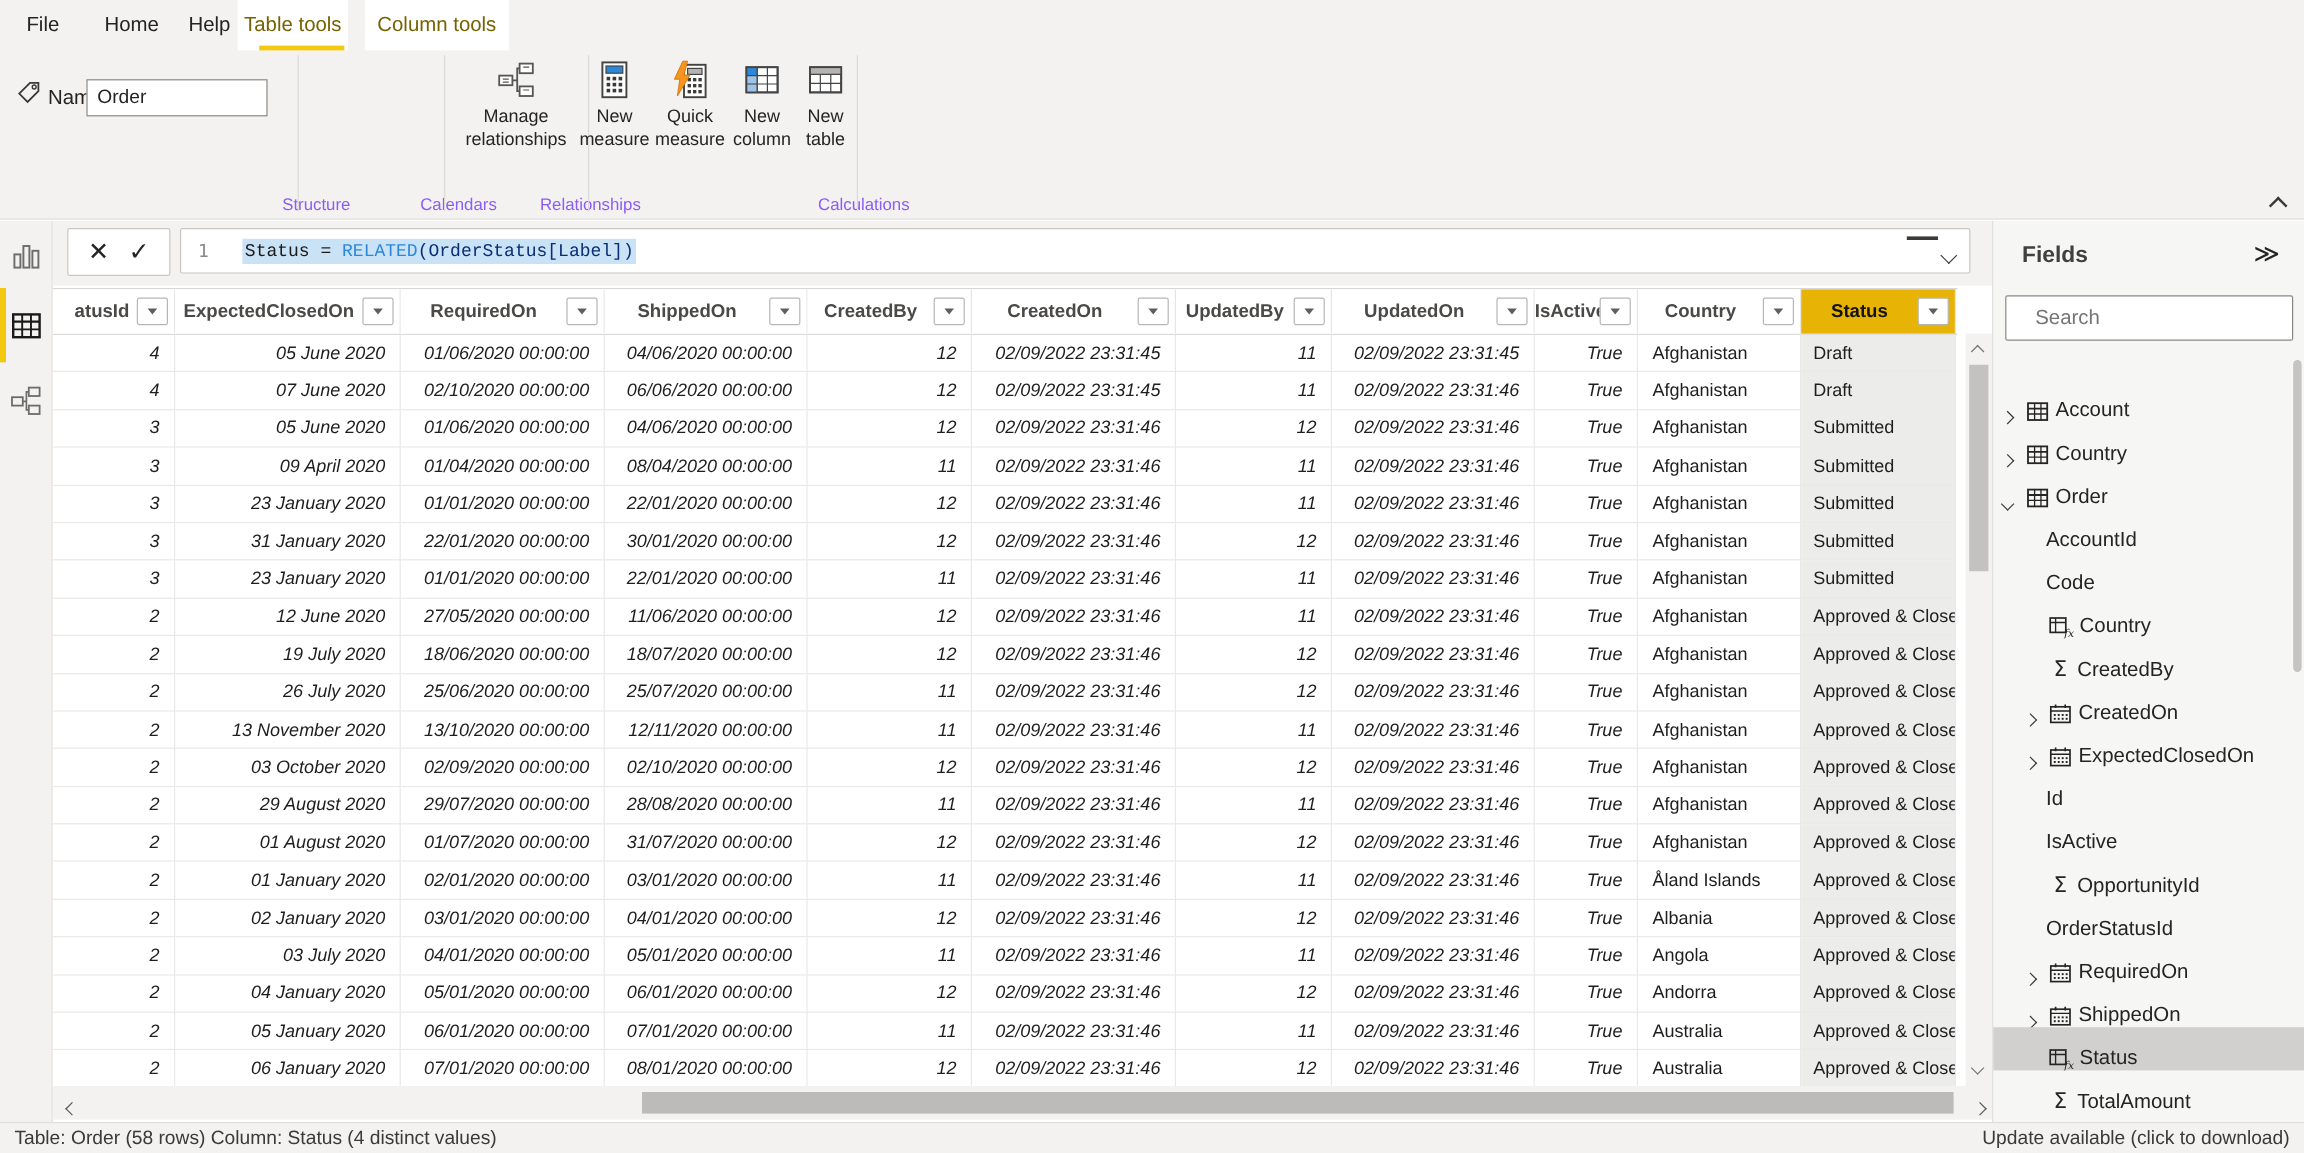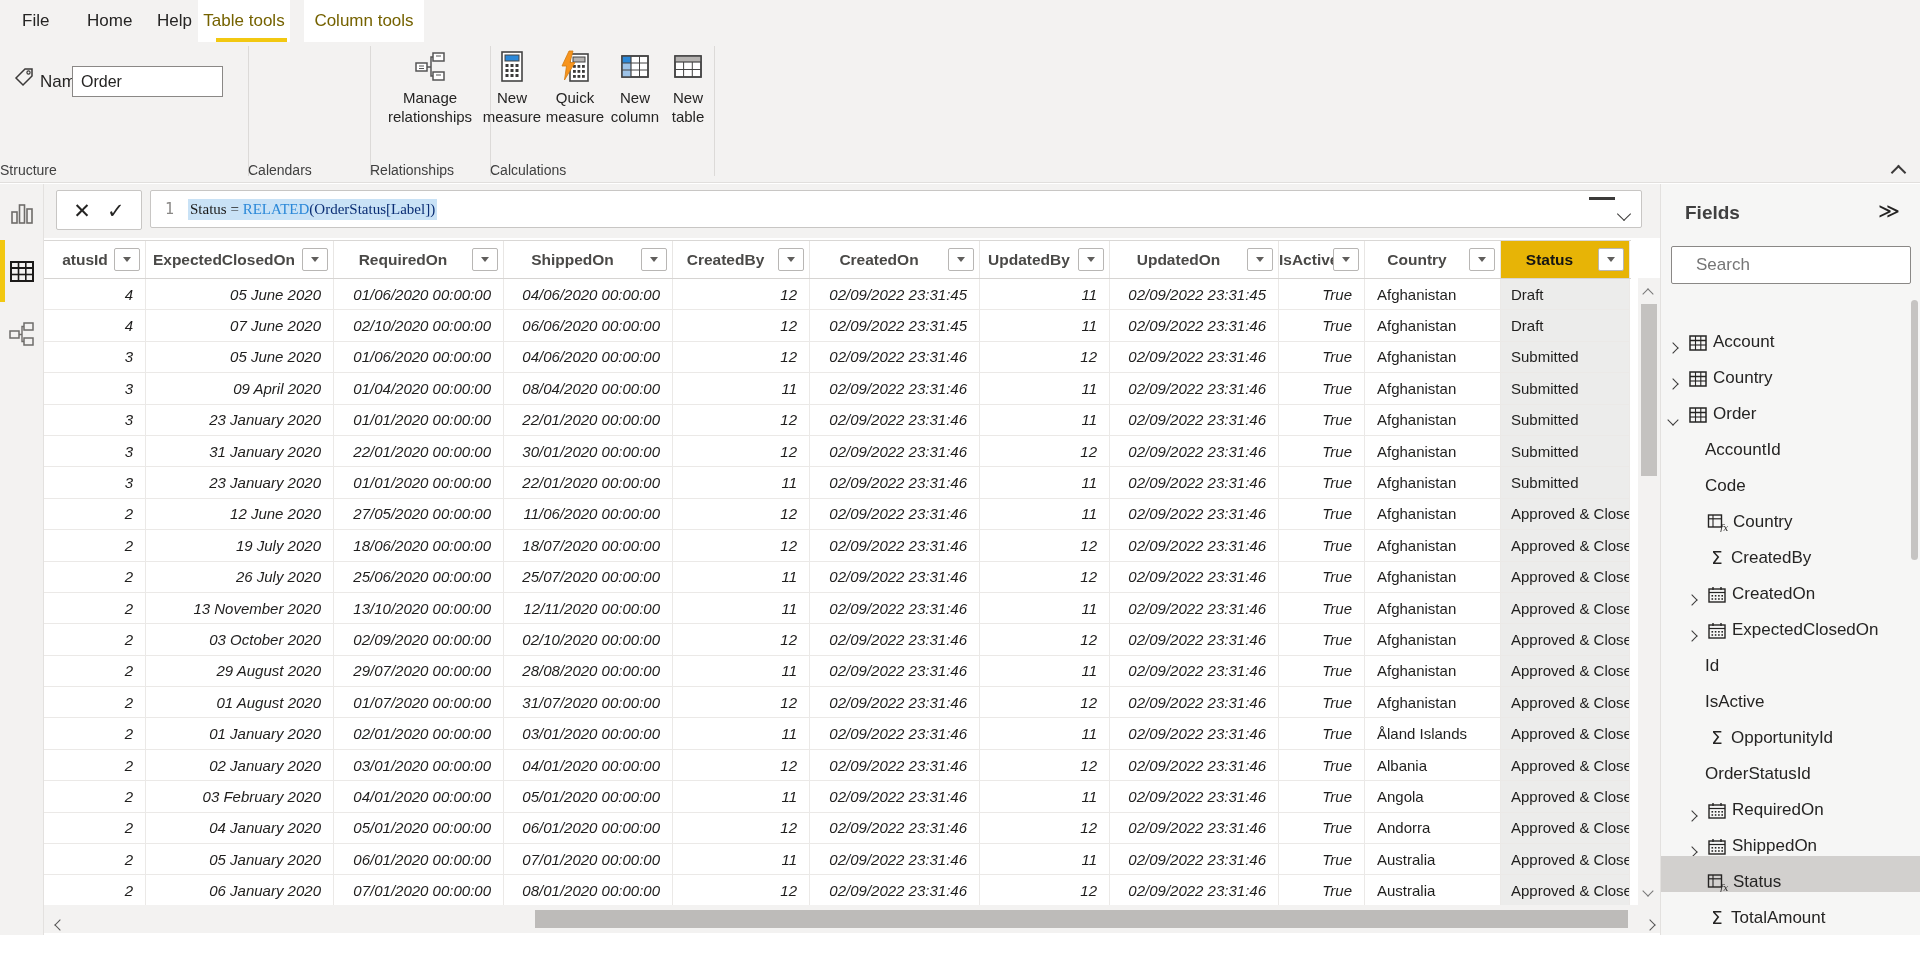--- a/index.html
+++ b/index.html
@@ -5,39 +5,39 @@
   html,body{margin:0;padding:0;background:#fff;}
   .app{position:relative;width:1920px;height:961px;background:#fff;overflow:hidden;
        font-family:"Liberation Sans",sans-serif;color:#252423;-webkit-font-smoothing:antialiased;}
   
   .ribbon{position:absolute;left:0;top:0;width:1920px;height:183px;background:#f3f2f1;border-bottom:1px solid #e1dfdd;box-sizing:border-box;}
   .tab{position:absolute;top:0;height:42px;display:flex;align-items:center;font-size:17px;color:#252423;cursor:pointer;padding:0 4px;}
   .ctx-tab{position:absolute;top:0;height:42px;background:#fff;display:flex;align-items:center;justify-content:center;font-size:17px;color:#756200;cursor:pointer;}
   .ctx-tab.active::after{content:"";position:absolute;left:18px;right:3px;bottom:0;height:4px;background:#f2c811;}
   .name-label{position:absolute;left:40px;top:72px;font-size:17px;}
   .name-input{position:absolute;left:72px;top:66px;width:133px;height:29px;border:1px solid #8a8886;background:#fff;font-size:16px;padding:0 8px;color:#252423;font-family:"Liberation Sans",sans-serif;}
-  .grp{position:absolute;top:162px;font-size:14px;color:#404040;text-align:left;}
+  .grp{position:absolute;top:162px;font-size:14px;color:#8b5cf6;text-align:right;margin-left:44px;}
   .sep{position:absolute;top:46px;height:130px;width:1px;background:#dcdad8;}
   .rbtn{position:absolute;top:50px;display:flex;flex-direction:column;align-items:center;cursor:pointer;}
   .rbtn .lbl{margin-top:5px;font-size:15px;color:#252423;text-align:center;line-height:1.25;}
   .chev{display:inline-block;width:7px;height:7px;border-right:1.6px solid #3b3a39;border-bottom:1.6px solid #3b3a39;}
   .chev.r{transform:rotate(-45deg);} .chev.d{transform:rotate(45deg);} .chev.u{transform:rotate(-135deg);} .chev.l{transform:rotate(135deg);}
   .ribbon-collapse{position:absolute;right:16px;top:164px;cursor:pointer;}
   .ribbon-collapse .chev{width:9px;height:9px;border-width:2px;}
   
   .sidebar{position:absolute;left:0;top:184px;width:44px;height:751px;background:#f3f2f1;border-right:1px solid #e3e1df;box-sizing:border-box;}
   .nav-ic{position:absolute;left:8px;width:28px;height:28px;cursor:pointer;}
   .sel-bar{position:absolute;left:0;top:56px;width:5px;height:62px;background:#f2c811;}
   
   .formula-row{position:absolute;left:44px;top:184px;width:1616px;height:54px;background:#f3f2f1;}
   .fx-btns{position:absolute;left:12px;top:6px;width:84px;height:38px;background:#fff;border:1px solid #c8c6c4;border-radius:2px;display:flex;align-items:center;justify-content:space-evenly;}
   .fx-btns span{font-size:21px;color:#252423;cursor:pointer;line-height:1;}
   .formula-input{position:absolute;left:106px;top:6px;width:1492px;height:38px;background:#fff;border:1px solid #c8c6c4;border-radius:2px;box-sizing:border-box;display:flex;align-items:center;cursor:text;}
   .line-no{margin-left:14px;font-size:15px;color:#8a8886;font-family:"DejaVu Sans Mono",monospace;}
-  .code{margin-left:14px;font-size:15px;font-family:Liberation Serif, serif;background:#c9e2f6;padding:2px 2px;white-space:pre;}
+  .code{margin-left:28px;font-size:15px;font-family:Liberation Mono, monospace;background:#c9e2f6;padding:2px 2px;white-space:pre;}
   .fb-dash{position:absolute;right:26px;top:6px;width:26px;height:3px;background:#3b3a39;cursor:pointer;}
   .fb-exp{position:absolute;right:12px;top:14px;cursor:pointer;}
   
   .grid{position:absolute;left:44px;top:240px;width:1587px;height:665px;border-top:1px solid #d9d7d5;box-sizing:border-box;overflow:hidden;background:#fff;}
   .ghead{display:flex;height:37px;border-bottom:1px solid #d6d4d2;}
   .hcell{display:flex;align-items:center;border-right:1px solid #e8e6e4;box-sizing:border-box;background:#fff;cursor:pointer;}
   .hcell .hlabel{flex:1;text-align:center;font-size:15.5px;font-weight:700;color:#4a4947;white-space:nowrap;overflow:hidden;}
   .hcell.sel{background:#e7b406;}
   .hcell.sel .hlabel{color:#141414;}
   .filter-btn{width:24px;height:21px;background:#fff;border:1px solid #b8b6b4;border-radius:2px;margin-right:5px;display:flex;align-items:center;justify-content:center;flex:none;cursor:pointer;}
@@ -504,21 +504,21 @@
           <div class="cell num" style="width: 137px;">12</div>
           <div class="cell num" style="width: 170px;">02/09/2022 23:31:46</div>
           <div class="cell num" style="width: 130px;">12</div>
           <div class="cell num" style="width: 169px;">02/09/2022 23:31:46</div>
           <div class="cell num" style="width: 86px;">True</div>
           <div class="cell txt" style="width: 136px;">Albania</div>
           <div class="cell status" style="width: 129px;">Approved &amp; Closed</div>
         </div>
         <div class="grow">
           <div class="cell num" style="width: 102px;">2</div>
-          <div class="cell num" style="width: 188px;">03 February 2020</div>
+          <div class="cell num" style="width: 188px;">03 July 2020</div>
           <div class="cell num" style="width: 170px;">04/01/2020 00:00:00</div>
           <div class="cell num" style="width: 169px;">05/01/2020 00:00:00</div>
           <div class="cell num" style="width: 137px;">11</div>
           <div class="cell num" style="width: 170px;">02/09/2022 23:31:46</div>
           <div class="cell num" style="width: 130px;">11</div>
           <div class="cell num" style="width: 169px;">02/09/2022 23:31:46</div>
           <div class="cell num" style="width: 86px;">True</div>
           <div class="cell txt" style="width: 136px;">Angola</div>
           <div class="cell status" style="width: 129px;">Approved &amp; Closed</div>
         </div>
@@ -760,13 +760,17 @@
           <span style="margin-left: 2px;">Status</span>
         </div>
         <div class="fitem" style="top: 708px; padding-left: 44px;">
           <span class="ic sum" style="width: 24px;">Σ</span>
           <span style="margin-left: 2px;">TotalAmount</span>
         </div>
       </div>
     <div class="fpane-thumb"></div>
   </div>
 
+  <div class="status-bar">
+    <span>Table: Order (58 rows) Column: Status (4 distinct values)</span>
+    <span class="right">Update available (click to download)</span>
+  </div>
 </div>
 
 </body></html>

